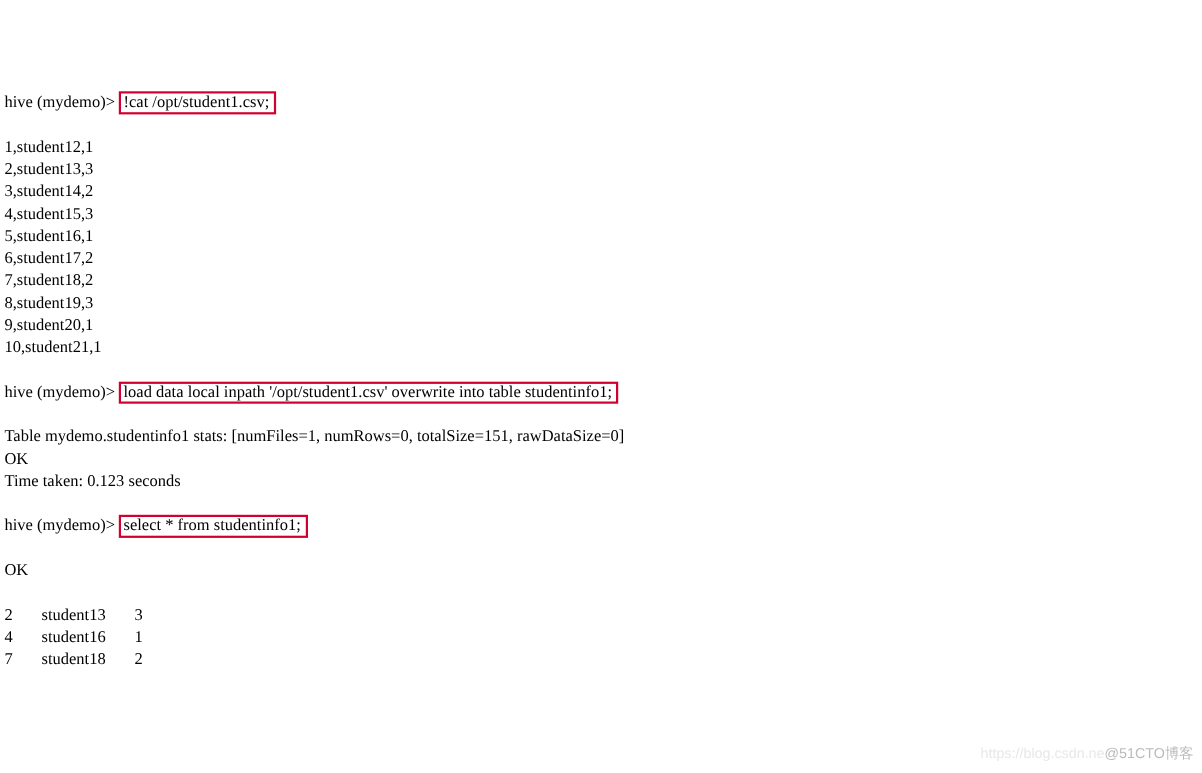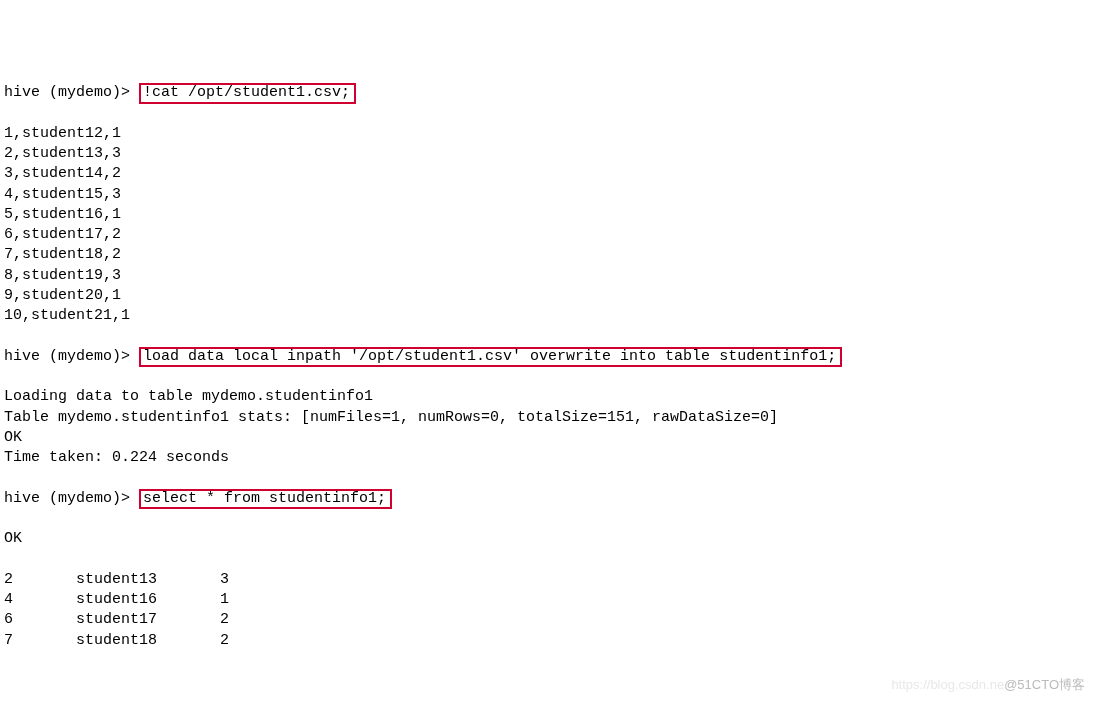--- a/index.html
+++ b/index.html
@@ -7,20 +7,21 @@
       font-size: 15px;
       margin: 0;
       padding: 2px 4px;
       line-height: 1.35;
       color: #000;
       background: #fff;
       white-space: pre;
     }
     .line {
       display: block;
+      font-family: Liberation Serif, serif;
     }
     .prompt {
       display: inline;
     }
     .highlight {
       border: 2px solid #d00030;
       padding: 0 4px 0 2px;
       display: inline-block;
       line-height: 1.1;
     }
@@ -38,22 +39,22 @@
     }
   </style>
 </head>
 <body>
 
 
 
 <span class="line"><span class="prompt">hive (mydemo)&gt; </span><span class="highlight">!cat /opt/student1.csv;</span></span>
 <span id="csv-block"><span class="line">1,student12,1</span><span class="line">2,student13,3</span><span class="line">3,student14,2</span><span class="line">4,student15,3</span><span class="line">5,student16,1</span><span class="line">6,student17,2</span><span class="line">7,student18,2</span><span class="line">8,student19,3</span><span class="line">9,student20,1</span><span class="line">10,student21,1</span></span>
 <span class="line"><span class="prompt">hive (mydemo)&gt; </span><span class="highlight">load data local inpath '/opt/student1.csv' overwrite into table studentinfo1;</span></span>
-<span id="load-block"><span class="line">Loading data to table mydemo.studentinfo1</span><span class="line">Table mydemo.studentinfo1 stats: [numFiles=1, numRows=0, totalSize=151, rawDataSize=0]</span><span class="line">OK</span><span class="line">Time taken: 0.224 seconds</span></span>
+<span id="load-block"><span class="line">Table mydemo.studentinfo1 stats: [numFiles=1, numRows=0, totalSize=151, rawDataSize=0]</span><span class="line">OK</span><span class="line">Time taken: 0.123 seconds</span></span>
 <span class="line"><span class="prompt">hive (mydemo)&gt; </span><span class="highlight">select * from studentinfo1;</span></span>
 <span class="line">OK</span>
-<span id="select-block"><span class="line">2       student13       3</span><span class="line">4       student16       1</span><span class="line">6       student17       2</span><span class="line">7       student18       2</span></span>
+<span id="select-block"><span class="line">2       student13       3</span><span class="line">4       student16       1</span><span class="line">7       student18       2</span></span>
 
 
 <div class="watermark"><span class="faint">https://blog.csdn.ne</span><span>@51CTO博客</span></div>
 
 
 
 
 </body></html>

